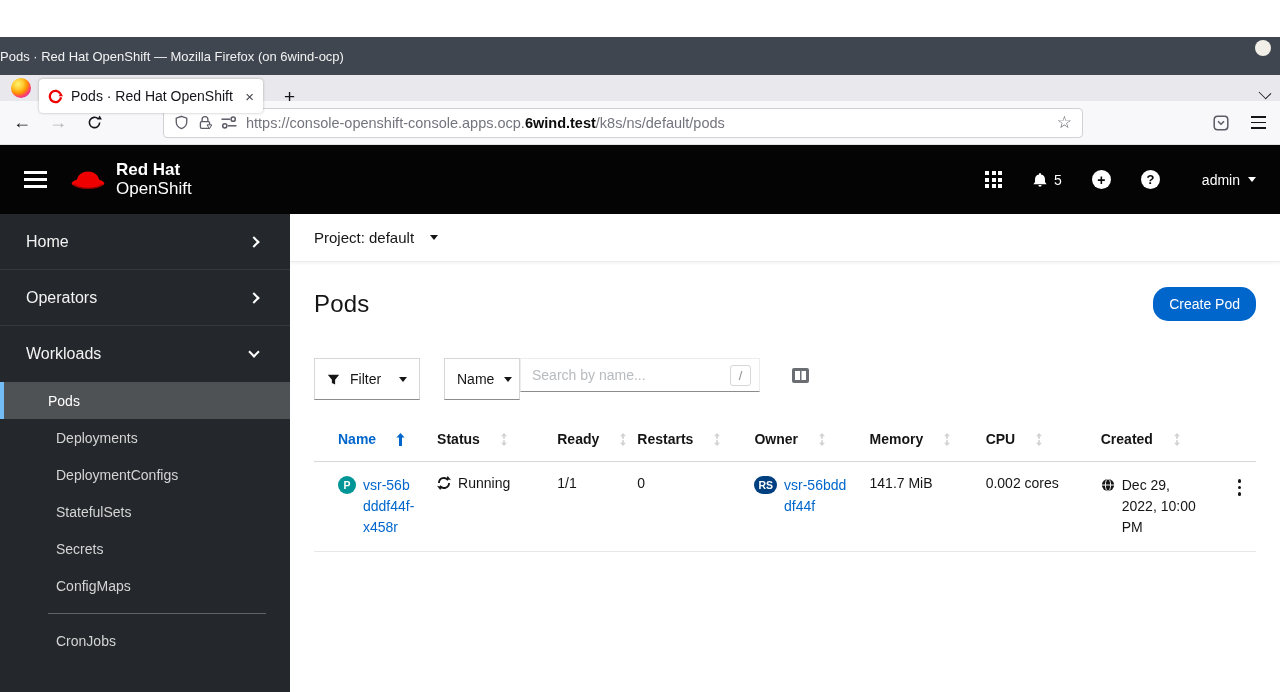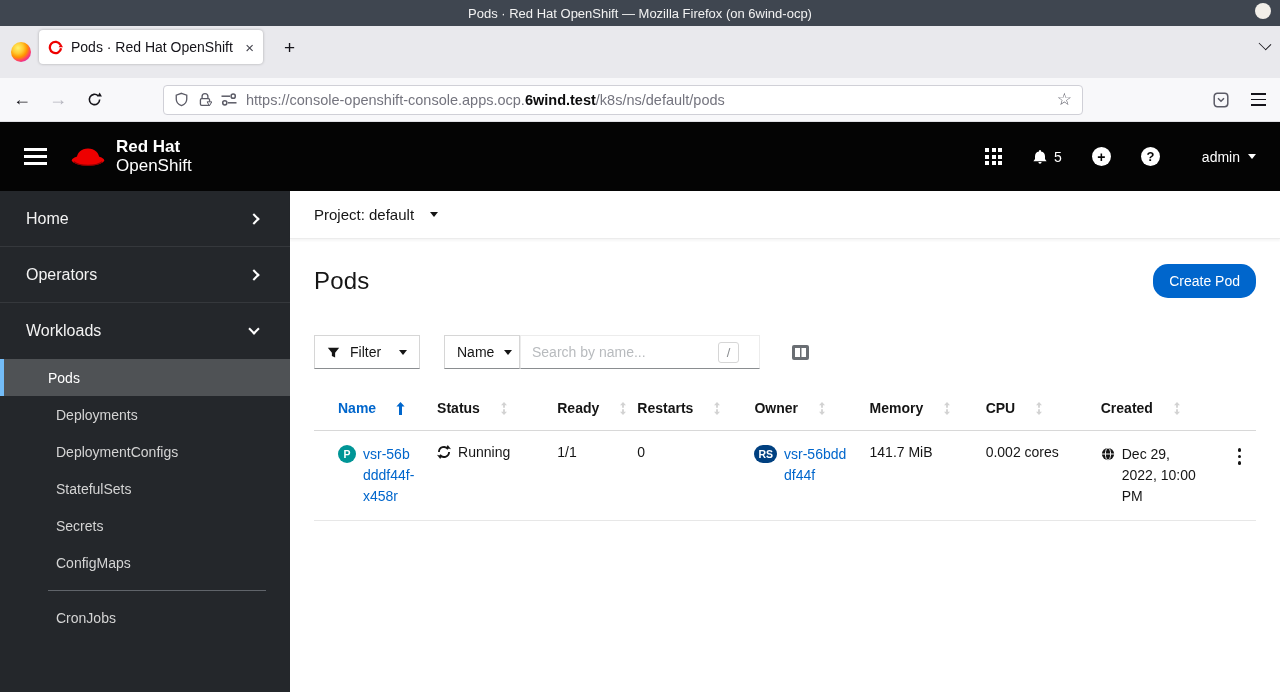--- a/index.html
+++ b/index.html
@@ -1,26 +1,26 @@
 <!DOCTYPE html>
 <html><head>
 <meta charset="utf-8">
 <style>
   * { box-sizing: border-box; margin: 0; padding: 0; }
   html,body { width:1280px; height:692px; overflow:hidden; }
   body { font-family:"Liberation Sans", sans-serif; background:#fff; color:#151515; }
 
   
-  .titlebar { height:26px; background:#3f4650; color:#f2f2f2; font-size:13px;
-              display:flex; align-items:center; justify-content:center; position:relative; }
+  .titlebar { height:38px; background:#3f4650; color:#f2f2f2; font-size:13px;
+              display:flex; align-items:center; position:relative;margin-top:37px; }
   .win-circle { position:absolute; right:9px; top:3px; width:16px; height:16px;
                 border-radius:50%; background:#f2efe9; }
 
   
-  .tabbar { height:52px; background:#e9e9ed; position:relative; display:flex; align-items:center; }
+  .tabbar { height:26px; background:#e9e9ed; position:relative; display:flex; align-items:center; }
   .fx-logo { width:20px; height:20px; border-radius:50%; margin-left:11px;
              background:radial-gradient(circle at 35% 30%, #fff36e 0%, #ffcb33 28%, #ff9500 48%, #ff3b6b 68%, #b833e1 88%, #722291 100%); }
   .tab { position:absolute; left:39px; top:4px; width:224px; height:34px; background:#fff;
          border-radius:4px; box-shadow:0 0 3px rgba(0,0,0,.28); display:flex; align-items:center;
          padding:0 9px; gap:8px; font-size:14px; color:#15141a; }
   .tab-close { margin-left:auto; font-size:15px; color:#45454f; }
   .newtab { position:absolute; left:277px; top:9px; width:25px; height:25px; font-size:19px;
             color:#15141a; display:flex; align-items:center; justify-content:center; }
   .alltabs { position:absolute; right:10px; top:13px; width:10px; height:10px;
              border-right:1.6px solid #15141a; border-bottom:1.6px solid #15141a;
@@ -88,27 +88,27 @@
                  padding:0 24px; font-size:15px; border-bottom:1px solid #ececec;
                  box-shadow:0 2px 2px rgba(0,0,0,.04); }
   .content { padding:25px 24px 0; }
   .page-head { display:flex; justify-content:space-between; align-items:center; margin-bottom:37px; }
   h1.page-title { font-size:24px; font-weight:500; letter-spacing:.2px; }
   .create-btn { background:#0066cc; color:#fff; border:none; font-size:14px;
                 padding:0 16px; height:34px; border-radius:15px; cursor:pointer;
                 font-family:"Liberation Sans", sans-serif; }
 
   .toolbar { display:flex; align-items:flex-start; margin-bottom:23px; }
-  .dd { display:flex; align-items:center; gap:10px; background:#fff; height:34px; padding:0 12px;
+  .dd { display:flex; align-items:center; gap:10px; background:#fff; height:42px; padding:0 12px;
         font-size:14px; border:1px solid #d6d6d6; border-bottom-color:#8a8d90; cursor:pointer; }
   .dd-filter { width:106px; }
   .dd-attr { width:76px; margin-left:24px; }
   .dd .caret-d { margin-left:auto; }
   .searchbox { width:240px; height:34px; border:1px solid #ececec; border-bottom-color:#8a8d90;
-               display:flex; align-items:center; padding:0 20px 0 11px; }
+               display:flex; align-items:center; padding:0 8px 0 11px; }
   .searchbox input { border:none; outline:none; flex:1; font-size:14px; min-width:0;
                      font-family:"Liberation Sans", sans-serif; color:#151515; }
   .searchbox input::placeholder { color:#b8bbbe; }
   .slash-badge { width:21px; height:21px; border:1px solid #d6d6d6; border-radius:3px;
                  color:#8a8d90; font-size:13px; display:flex; align-items:center;
                  justify-content:center; flex:none; }
   .cols-btn { margin-left:32px; margin-top:10px; background:none; border:none; cursor:pointer; padding:0; }
 
   table.pods { width:100%; border-collapse:collapse; table-layout:fixed; }
   th { text-align:left; font-size:14px; font-weight:700; color:#151515;

